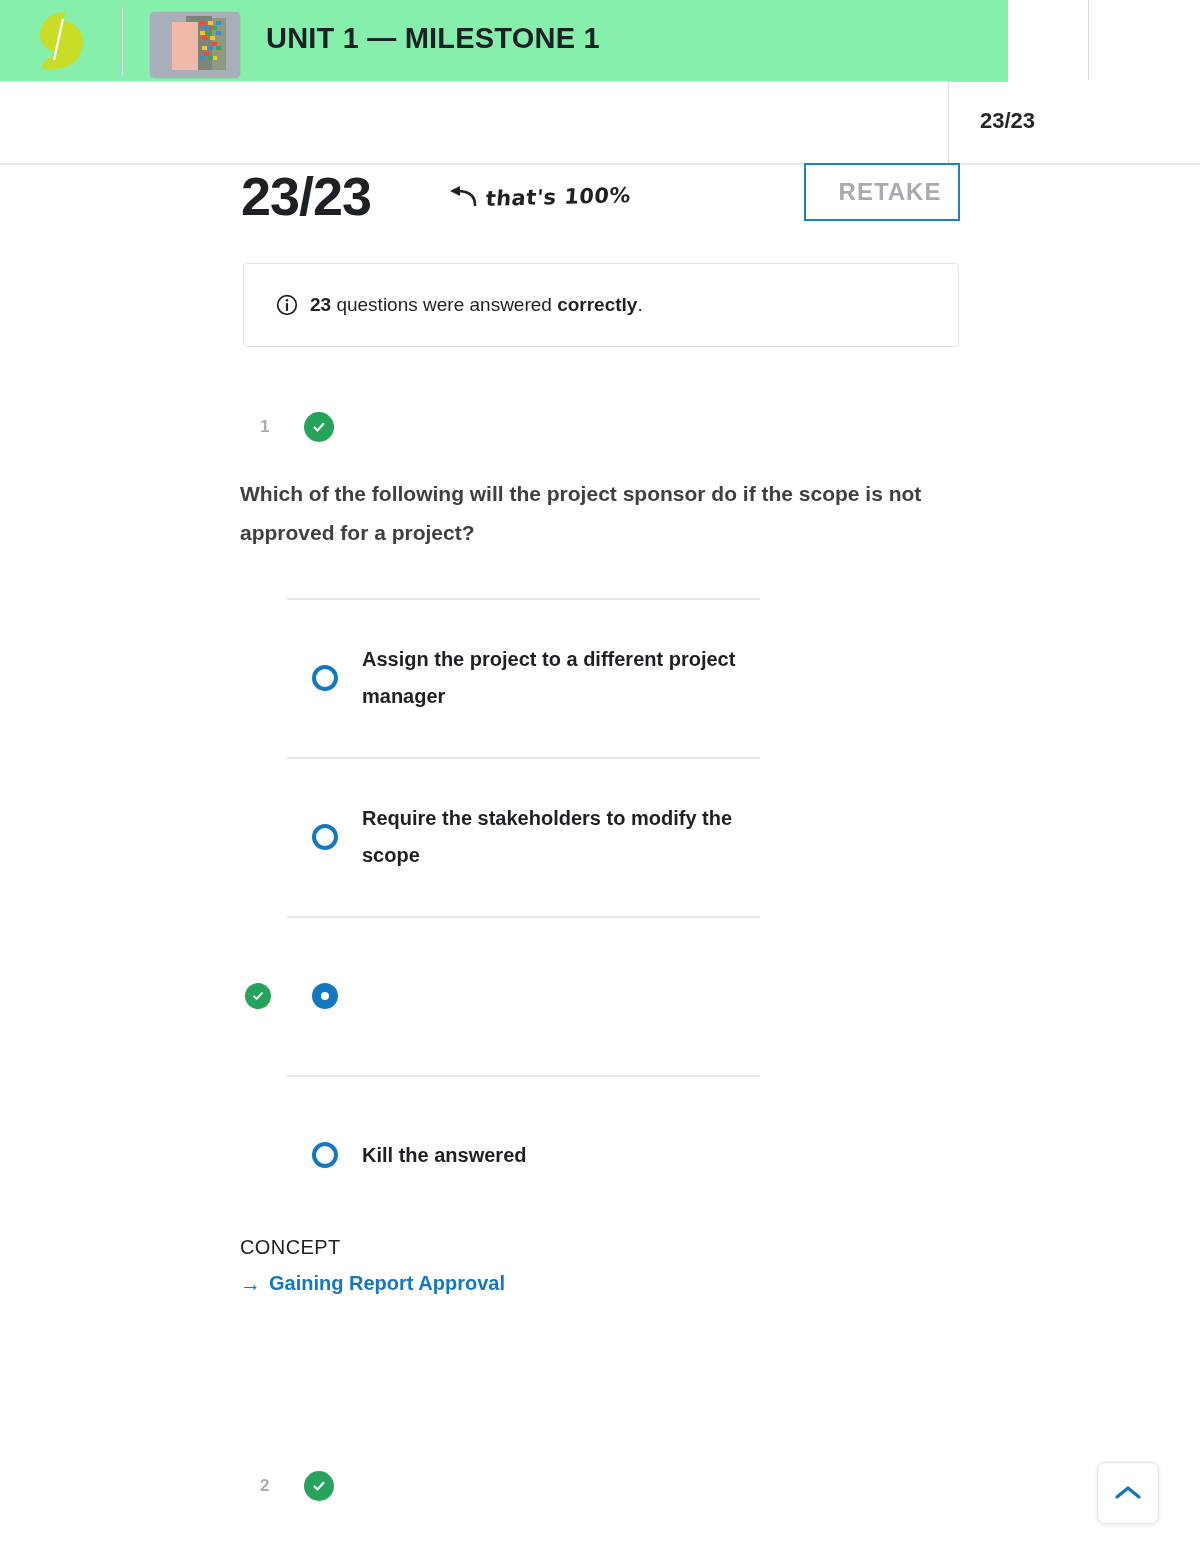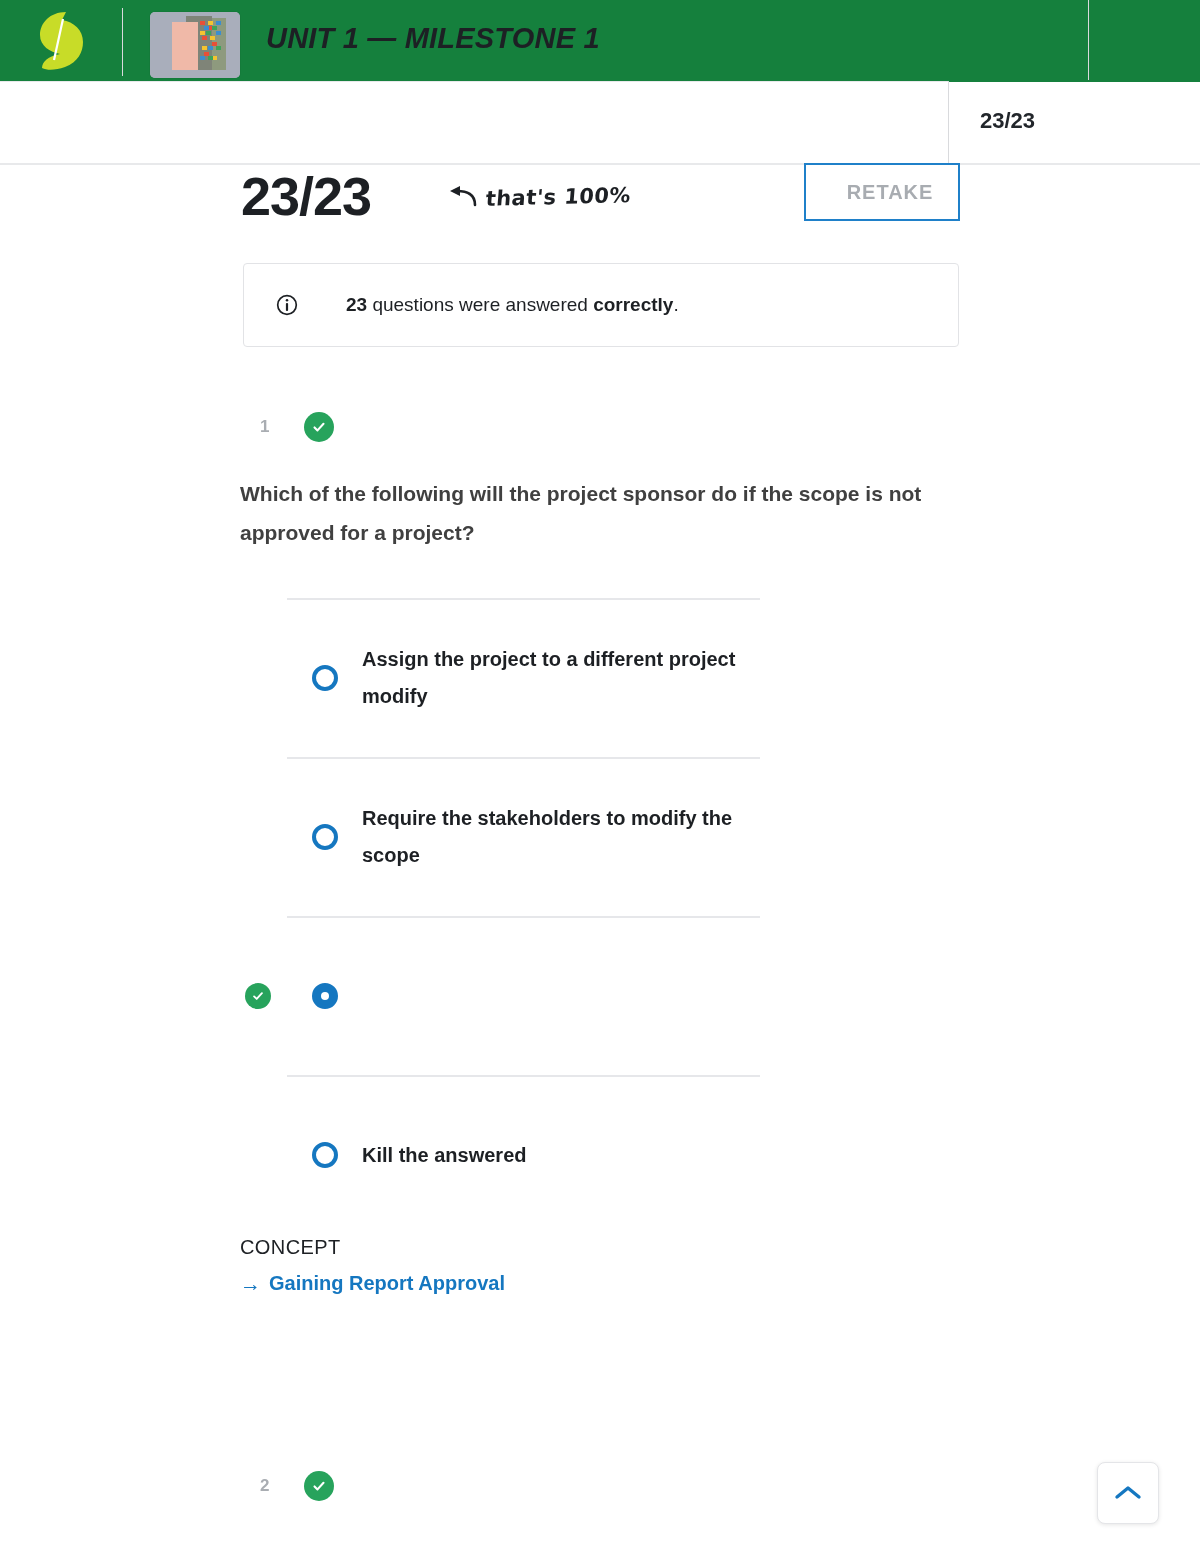--- a/index.html
+++ b/index.html
@@ -8,23 +8,23 @@
     height: 1553px;
     background: #ffffff;
     font-family: "Liberation Sans", sans-serif;
     overflow: hidden;
   }
   .page { position: relative; width: 1200px; height: 1553px; background:#fff; }
 
   
   .header {
     position: absolute; top: 0; left: 0;
-    width: 1200px; height: 82px;
-    background: #15803d;
-    display: flex; align-items: center; font-style: italic;
+    width: 1008px; height: 82px;
+    background: #86efac;
+    display: flex; align-items: center;
   }
   .logo-wrap {
     width: 122px; height: 82px;
     display: flex; align-items: center; justify-content: center;
   }
   .logo-svg { display:block; }
   .header-divider-v {
     position: absolute; left: 122px; top: 8px;
     width: 1px; height: 68px; background: #d9dadd;
   }
@@ -82,30 +82,30 @@
     letter-spacing: .4px;
   }
   .retake-btn {
     position: absolute; left: 804px; top: 163px;
     width: 156px; height: 58px;
     border: 2px solid #1f80c9; background: #fff;
     display: flex; align-items: center; justify-content: center;
     cursor: pointer;
   }
   .retake-btn span {
-    font-size: 20px; font-weight: 700; letter-spacing: 1px; color: #a8acb1; margin-left: 16px;
+    font-size: 24px; font-weight: 700; letter-spacing: 1px; color: #a8acb1; margin-left: 16px;
   }
 
   
   .info-box {
     position: absolute; left: 243px; top: 263px;
     width: 716px; height: 84px;
     border: 1px solid #e2e3e6; border-radius: 4px;
     background: #fff;
-    display: flex; align-items: center; padding-left: 32px; gap: 36px;
+    display: flex; align-items: center; padding-left: 32px;
   }
   .info-icon {
     width: 22px; height: 22px; flex: 0 0 22px; margin-right: 12px;
   }
   .info-text { font-size: 19px; color: #1d2024; font-weight: 400; }
   .info-text b { font-weight: 700; }
 
   
   .q-head { position: absolute; left: 260px; top: 412px; display: flex; align-items: center; }
   .q-num { font-size: 17px; font-weight: 700; color: #a9adb2; width: 44px; }
@@ -274,21 +274,21 @@
     </div>
   </div>
 
   <div class="q-text">Which of the following will the project sponsor do if the scope is not approved for a project?</div>
 
   <div class="options">
 
     <div class="option r1">
       <div class="divider"></div>
       <div class="radio"></div>
-      <div class="opt-label">Assign the project to a different project modify</div>
+      <div class="opt-label">Assign the project to a different project manager</div>
     </div>
 
     <div class="option r2">
       <div class="divider"></div>
       <div class="radio"></div>
       <div class="opt-label">Require the stakeholders to modify the scope</div>
     </div>
 
     <div class="option r3">
       <div class="divider"></div>

